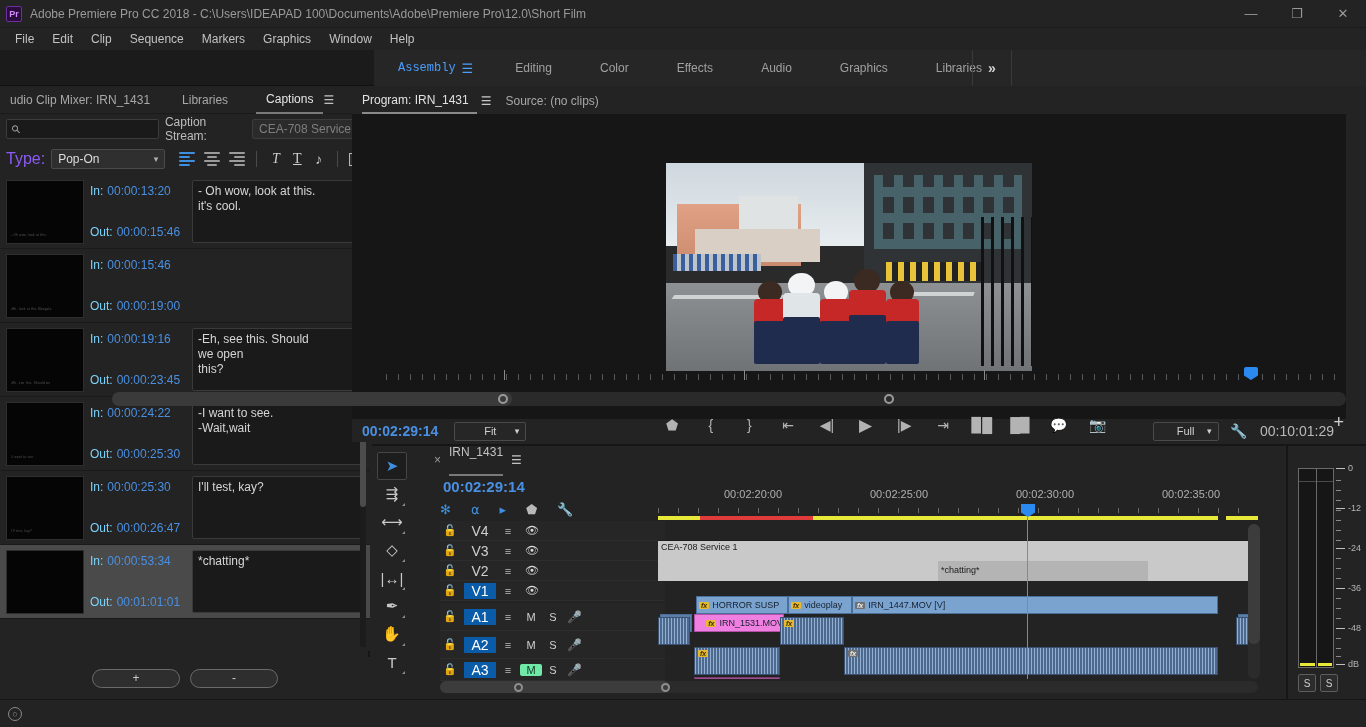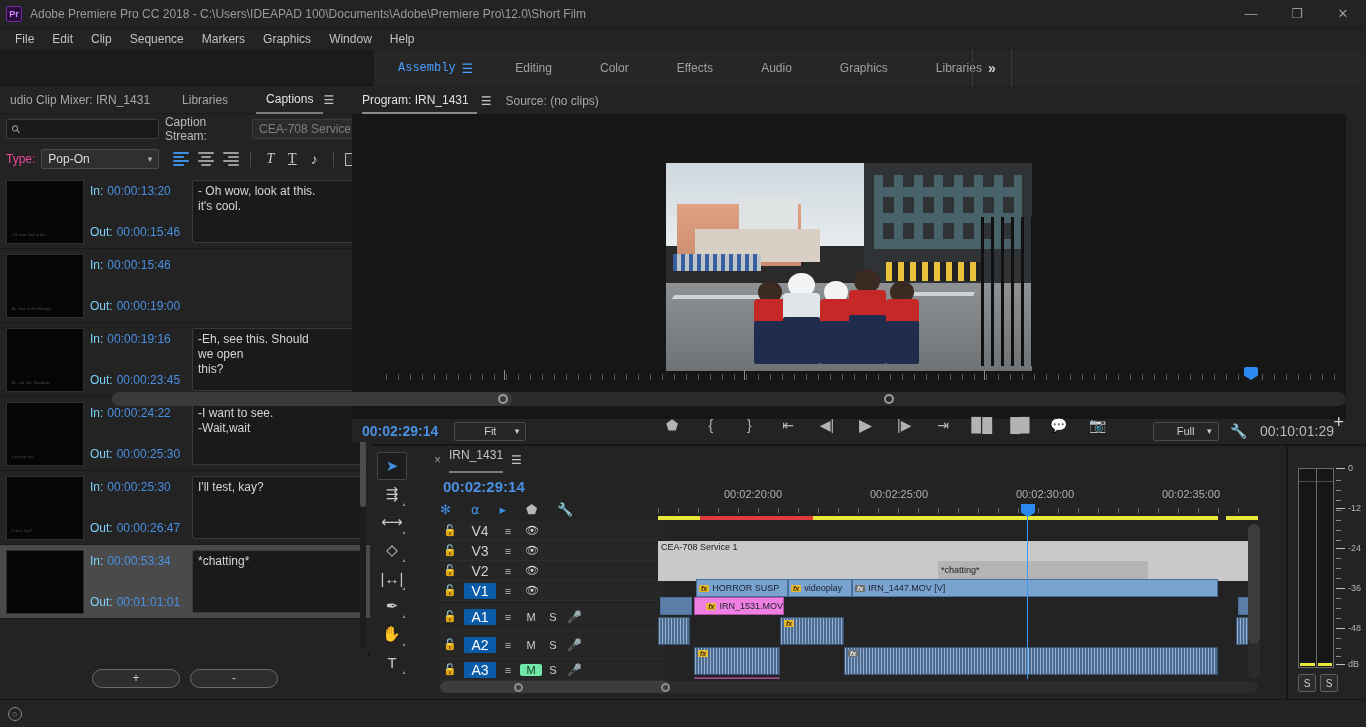--- a/index.html
+++ b/index.html
@@ -73,21 +73,21 @@
   }
   .search-glyph { color: #9d9d9d; font-size: 11px; transform: rotate(-45deg); display:inline-block;}
   .cs-label { font-size: 12px; color: #bdbdbd; }
   .cs-value {
     height: 20px; min-width: 110px; background: #2b2b2b; border: 1px solid #3c3c3c;
     border-radius: 2px; color: #7e7e7e; font-size: 12px; display:flex; align-items:center;
     padding: 0 6px; overflow:hidden; white-space:nowrap;
   }
 
   .cp-toolrow { height: 30px; display: flex; align-items: center; padding: 0 6px; gap: 6px; }
-  .type-label { font-size: 12px; color: #ec4899; }
+  .type-label { font-size: 16px; color: #8b5cf6; }
   .type-select {
     width: 118px; height: 20px; background: #2f2f2f; border: 1px solid #4a4a4a;
     border-radius: 2px; color: #dcdcdc; font-size: 12px; display: flex;
     align-items: center; padding: 0 6px; position: relative;
   }
   .type-select .chev { position: absolute; right: 6px; font-size: 9px; color: #b0b0b0; }
   .align-group { display: flex; gap: 6px; margin-left: 8px; }
   .align-btn { width: 18px; height: 18px; display: flex; flex-direction: column;
     justify-content: center; gap: 2px; }
   .align-btn i { display: block; height: 2px; background: #9b9b9b; border-radius: 1px; }
@@ -218,21 +218,21 @@
   .tools { position:absolute; left:0; top:0; width:40px; height:255px; background:#232323;
     display:flex; flex-direction:column; align-items:center; padding-top:6px; gap:0; }
   .tool { width:30px;height:28px;display:flex;align-items:center;justify-content:center;
     color:#c9c9c9; font-size:15px; position:relative; }
   .tool.active { background:#1d1d1d; border:1px solid #454545; border-radius:2px; color:#3f8fe0; }
   .tool .corner { position:absolute; right:2px; bottom:2px; width:0;height:0;
     border-left:3px solid transparent; border-bottom:3px solid #8a8a8a;}
 
   .tl-header { position:absolute; left:40px; top:0; width:874px; height:28px; }
   .tl-close { color:#9a9a9a; font-size:12px; margin-right:8px; }
-  .tl-name { color:#c3c3c3; font-size:12px; border-bottom:2px solid #7a7a7a; padding-bottom:9px; }
+  .tl-name { color:#c3c3c3; font-size:12px; border-bottom:2px solid #7a7a7a; padding-bottom:15px; }
   .tl-burger { color:#c3c3c3; font-size:12px; margin-left:8px;}
   .tl-tc { position:absolute; left:443px; top:478px; color:#4a90e2; font-size:15px; font-weight:bold;}
   .tl-icons { position:absolute; left:440px; top:502px; display:flex; gap:20px; align-items:center;}
   .tli { color:#b8b8b8; font-size:13px; }
   .tli.blue { color:#3f8fe0; }
 
   .ruler { position:absolute; left:658px; top:488px; width:600px; height:28px; }
   .ruler-lbl { position:absolute; top:0; font-size:11px; color:#b0b0b0; }
   .ruler-ticks { position:absolute; left:0; top:17px; width:600px; height:8px;
     background-image: repeating-linear-gradient(90deg,#6a6a6a 0 1px, transparent 1px 20px);
@@ -259,21 +259,21 @@
   .th-m.on { background:#6fe8a8; color:#0e3a24; border-radius:2px; }
   .th-mic { width:22px; text-align:center; color:#d0d0d0; font-size:12px; }
 
   
   .clip-area { position:absolute; left:658px; top:521px; width:600px; height:158px; overflow:hidden;}
   .trow { position:absolute; left:0; width:600px; border-bottom:1px solid #1e1e1e; }
   .cc-clip { position:absolute; background:#c9c9c9; color:#1a1a1a; font-size:9px;
     padding:1px 3px; white-space:nowrap; overflow:hidden; }
   .vclip { position:absolute; background:#7ba3d0; border:1px solid #4a6f99;
     font-size:9px; color:#16212e; display:flex; align-items:center; gap:3px;
-    padding-left:2px; white-space:nowrap; overflow:hidden; }
+    padding-left:2px; white-space:nowrap; overflow:hidden;margin-top:17px; }
   .vclip.pink { background:#ef7fe0; border-color:#b24fa6;justify-content:flex-end; }
   .fx { background:#e8b92e; color:#3a2c00; font-size:7px; font-weight:bold;
     padding:0 2px; border-radius:1px; font-style:italic; }
   .fx.gray { background:#6f6f6f; color:#eee; }
   .aclip { position:absolute; background:#4d6a8e; border:1px solid #3a5272; overflow:hidden;}
   .aclip .wave { position:absolute;left:0;width:100%;height:50%;
     background:repeating-linear-gradient(90deg,#a8c6e8 0 1px,transparent 1px 3px);
     opacity:.75; }
   .aclip .wave.top{top:0} .aclip .wave.bot{bottom:0}
   .aclip.purple { background:#9b4f8e; border-color:#7a3a70; }

